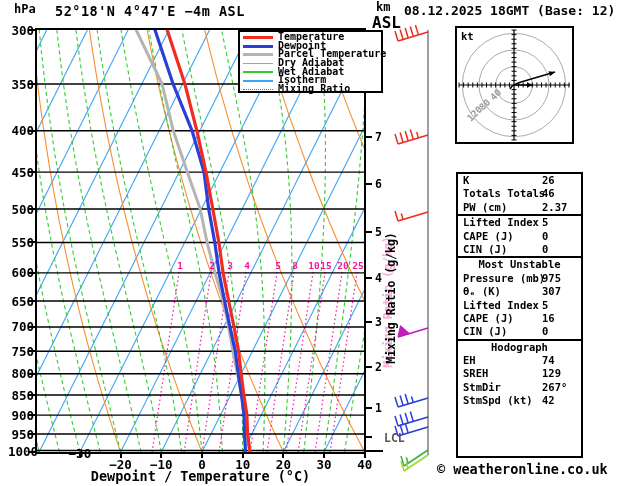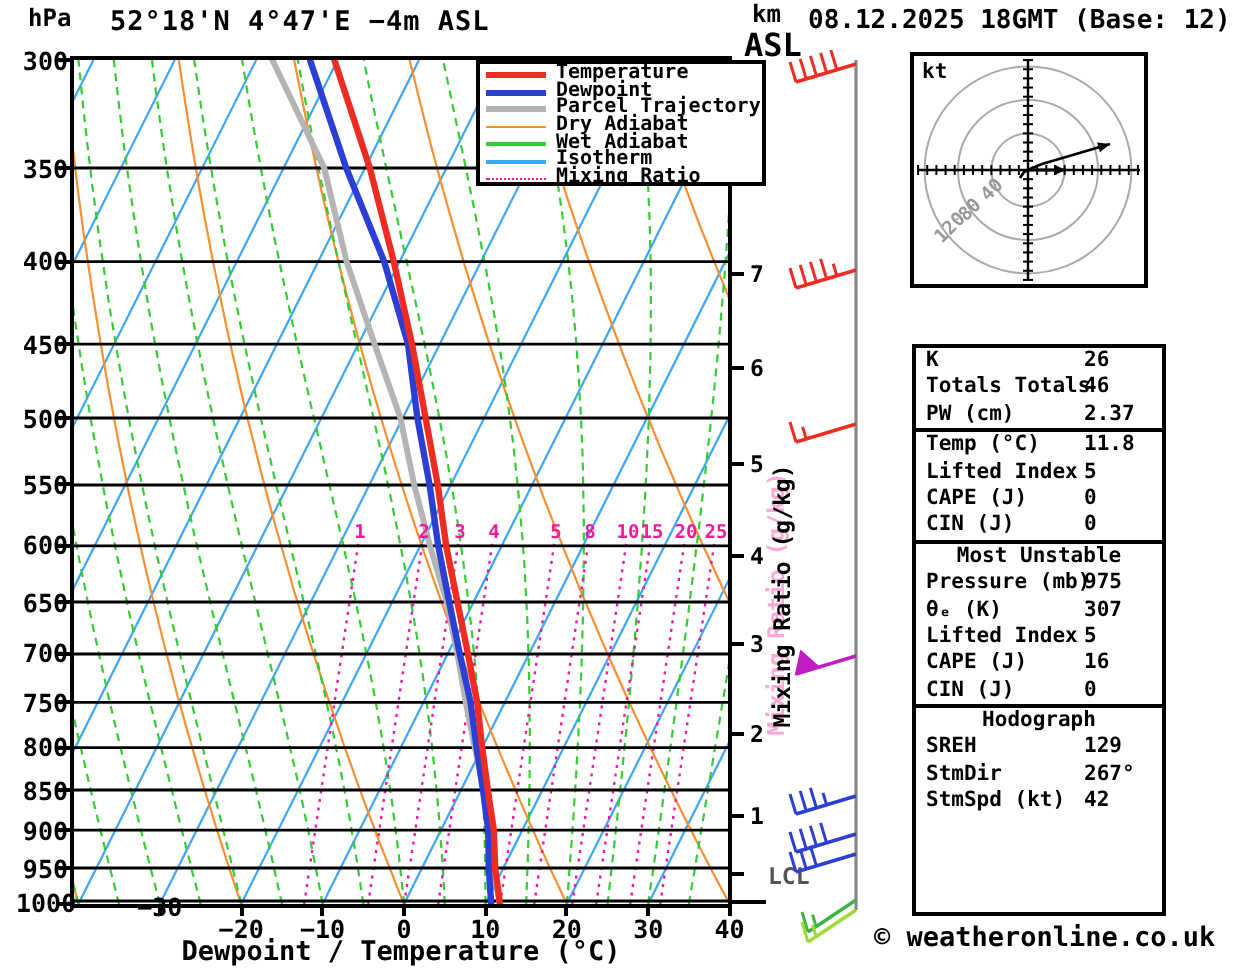--- a/index.html
+++ b/index.html
@@ -230,21 +230,21 @@
         <div class="legend-row">
           <div class="legend-line" style="height: 3px; background: rgb(239, 44, 34);"></div>
           <div class="legend-label">Temperature</div>
         </div>
         <div class="legend-row">
           <div class="legend-line" style="height: 3px; background: rgb(43, 63, 214);"></div>
           <div class="legend-label">Dewpoint</div>
         </div>
         <div class="legend-row">
           <div class="legend-line" style="height: 3px; background: rgb(180, 180, 180);"></div>
-          <div class="legend-label">Parcel Trajectory</div>
+          <div class="legend-label">Parcel Temperature</div>
         </div>
         <div class="legend-row">
           <div class="legend-line" style="height: 1.5px; background: rgb(247, 143, 49);"></div>
           <div class="legend-label">Dry Adiabat</div>
         </div>
         <div class="legend-row">
           <div class="legend-line" style="height: 1.5px; background: rgb(51, 204, 51);"></div>
           <div class="legend-label">Wet Adiabat</div>
         </div>
         <div class="legend-row">
@@ -383,35 +383,35 @@
     </svg>
   <div class="abs" id="kt-label">kt</div>
 
   <div class="abs" id="info-table">
       <div class="tbl-section">
         <div class="tbl-row"><div style="display: inline;">K</div><div class="tbl-value">26</div></div>
         <div class="tbl-row"><div style="display: inline;">Totals Totals</div><div class="tbl-value">46</div></div>
         <div class="tbl-row"><div style="display: inline;">PW (cm)</div><div class="tbl-value">2.37</div></div>
       </div>
       <div class="tbl-section">
-        <div class="tbl-row"><div style="display: inline;">Temp (°C)</div><div class="tbl-value">11.8</div></div>
         <div class="tbl-row"><div style="display: inline;">Lifted Index</div><div class="tbl-value">5</div></div>
         <div class="tbl-row"><div style="display: inline;">CAPE (J)</div><div class="tbl-value">0</div></div>
         <div class="tbl-row"><div style="display: inline;">CIN (J)</div><div class="tbl-value">0</div></div>
       </div>
       <div class="tbl-section">
         <div class="tbl-header">Most Unstable</div>
         <div class="tbl-row"><div style="display: inline;">Pressure (mb)</div><div class="tbl-value">975</div></div>
         <div class="tbl-row"><div style="display: inline; margin-top: 30px;">θₑ (K)</div><div class="tbl-value">307</div></div>
         <div class="tbl-row"><div style="display: inline;">Lifted Index</div><div class="tbl-value">5</div></div>
         <div class="tbl-row"><div style="display: inline;">CAPE (J)</div><div class="tbl-value">16</div></div>
         <div class="tbl-row"><div style="display: inline;">CIN (J)</div><div class="tbl-value">0</div></div>
       </div>
       <div class="tbl-section">
         <div class="tbl-header">Hodograph</div>
+        <div class="tbl-row"><div style="display: inline;">EH</div><div class="tbl-value">74</div></div>
         <div class="tbl-row"><div style="display: inline; margin-top: 12px;">SREH</div><div class="tbl-value">129</div></div>
         <div class="tbl-row"><div style="display: inline;">StmDir</div><div class="tbl-value">267°</div></div>
         <div class="tbl-row"><div style="display: inline; margin-top: 15px;">StmSpd (kt)</div><div class="tbl-value">42</div></div>
       </div>
     </div>
 
   <div class="abs" id="copyright">© weatheronline.co.uk</div>
 </div>
 
 </body></html>

